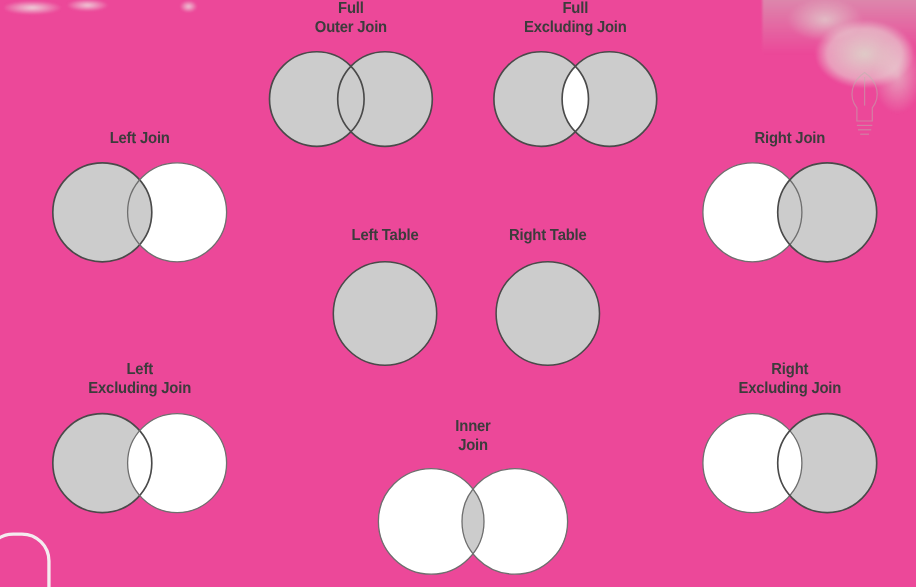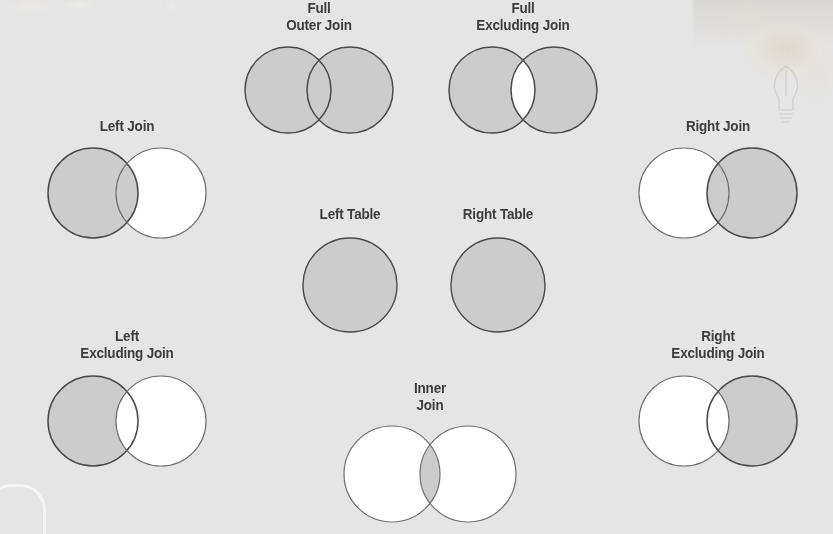--- a/index.html
+++ b/index.html
@@ -7,21 +7,21 @@
     padding: 0;
     background: #ffffff;
   }
   body {
     font-family: "Liberation Sans", sans-serif;
   }
   #canvas {
     position: relative;
     width: 833px;
     height: 534px;
-    background: #e5e5e5;
+    background: #ec4899;
     overflow: hidden;
   }
   .venn {
     position: absolute;
   }
   .venn svg {
     display: block;
     overflow: visible;
   }
   .venn-label {

